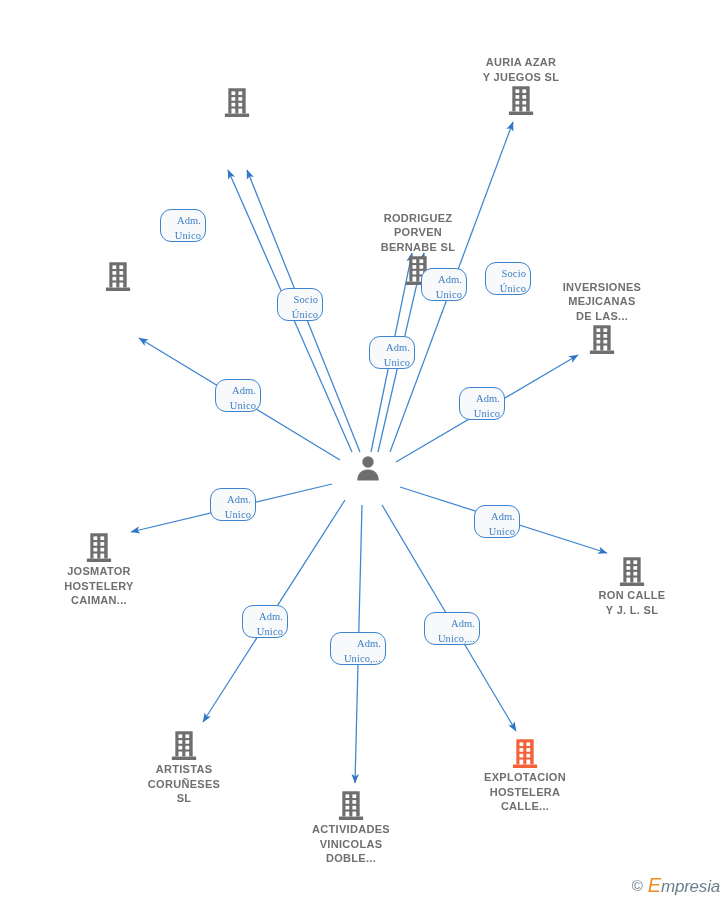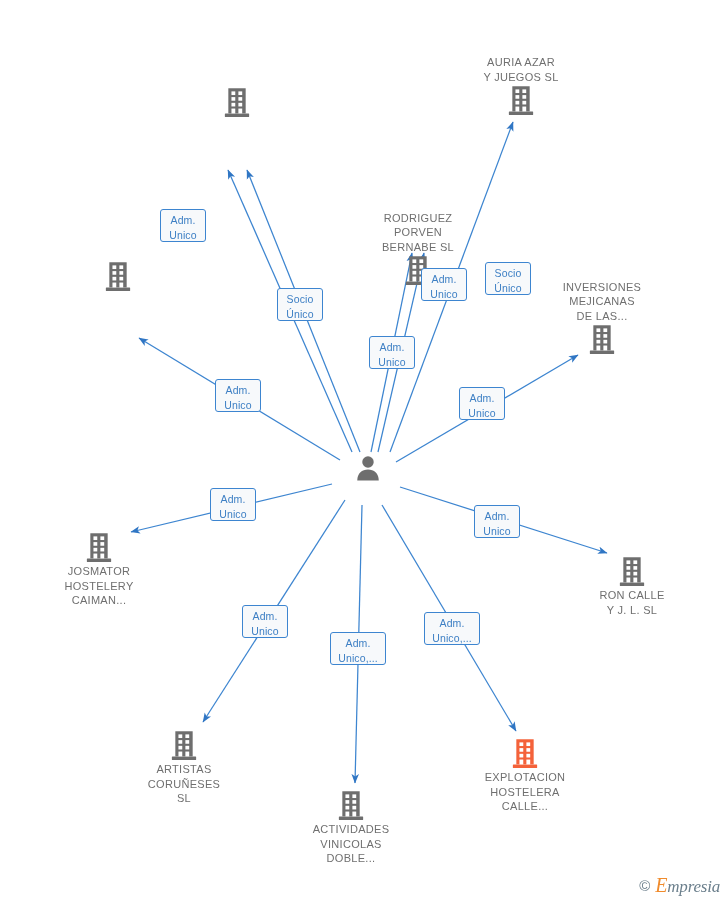--- a/index.html
+++ b/index.html
@@ -23,20 +23,21 @@
     top: 0;
     width: 728px;
     height: 905px;
   }
   .node {
     position: absolute;
     width: 150px;
     margin-left: -75px;
     text-align: center;
     pointer-events: auto;
+    font-weight: bold;
   }
   .node-icon {
     display: block;
     margin: 0 auto;
     line-height: 0;
   }
   .node-label {
     display: block;
     font-size: 11px;
     line-height: 14.5px;
@@ -52,44 +53,45 @@
   .node.person .node-label {
     color: #7a7a7a;
     letter-spacing: 0.1px;
     font-size: 11.5px;
   }
   .edge-label {
     position: absolute;
     box-sizing: border-box;
     background: #f7f9fb;
     border: 1.3px solid #3d85d0;
-    border-radius: 3px;
+    border-radius: 11px;
     color: #3d7fc4;
     font-size: 10.5px;
     line-height: 15px;
-    text-align: center;
+    text-align: right;
     padding: 3px 4px 4px 4px;
     white-space: pre-line;
     letter-spacing: 0.1px;
+    font-family: Liberation Serif, serif;
   }
   #watermark {
     position: absolute;
     right: 8px;
     bottom: 8px;
     display: flex;
     align-items: center;
     gap: 5px;
     font-size: 17px;
   }
   #watermark .wm-c {
     color: #6b7f8c;
     font-size: 15px;
   }
   #watermark .wm-text {
-    font-family: Liberation Serif, serif;
+    font-family: Liberation Sans, sans-serif;
     font-style: italic;
     color: #6b7f8c;
     font-size: 17px;
     letter-spacing: -0.2px;
   }
   #watermark .wm-text .wm-e {
     color: #f08b2c;
     font-size: 20px;
   }
 </style>

